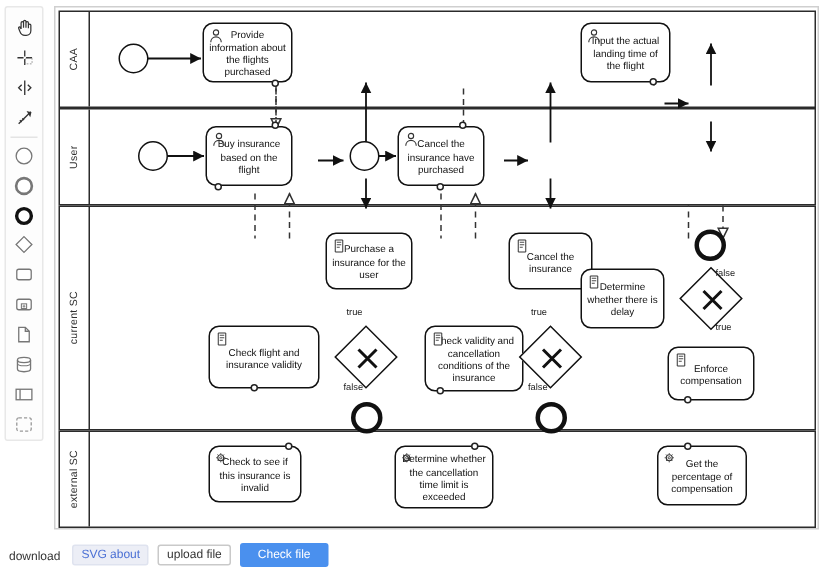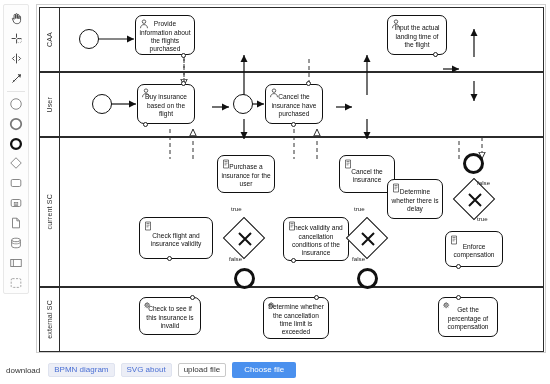--- a/index.html
+++ b/index.html
@@ -469,19 +469,18 @@
         </span>
         <span class="tlabel">Get the percentage of compensation</span>
       </div>
       <div class="mdot" style="left:417px;top:288px;"></div>
 
     </div>
   </div>
 
   <div id="bottombar">
     <span class="dl-label">download</span>
-    <span class="chip">BPMN diagram</span>
     <span class="chip">SVG about</span>
     <span class="chip plain">upload file</span>
-    <button class="btn-blue">Choose file</button>
+    <button class="btn-blue">Check file</button>
   </div>
 
 </div>
 
 </body></html>

